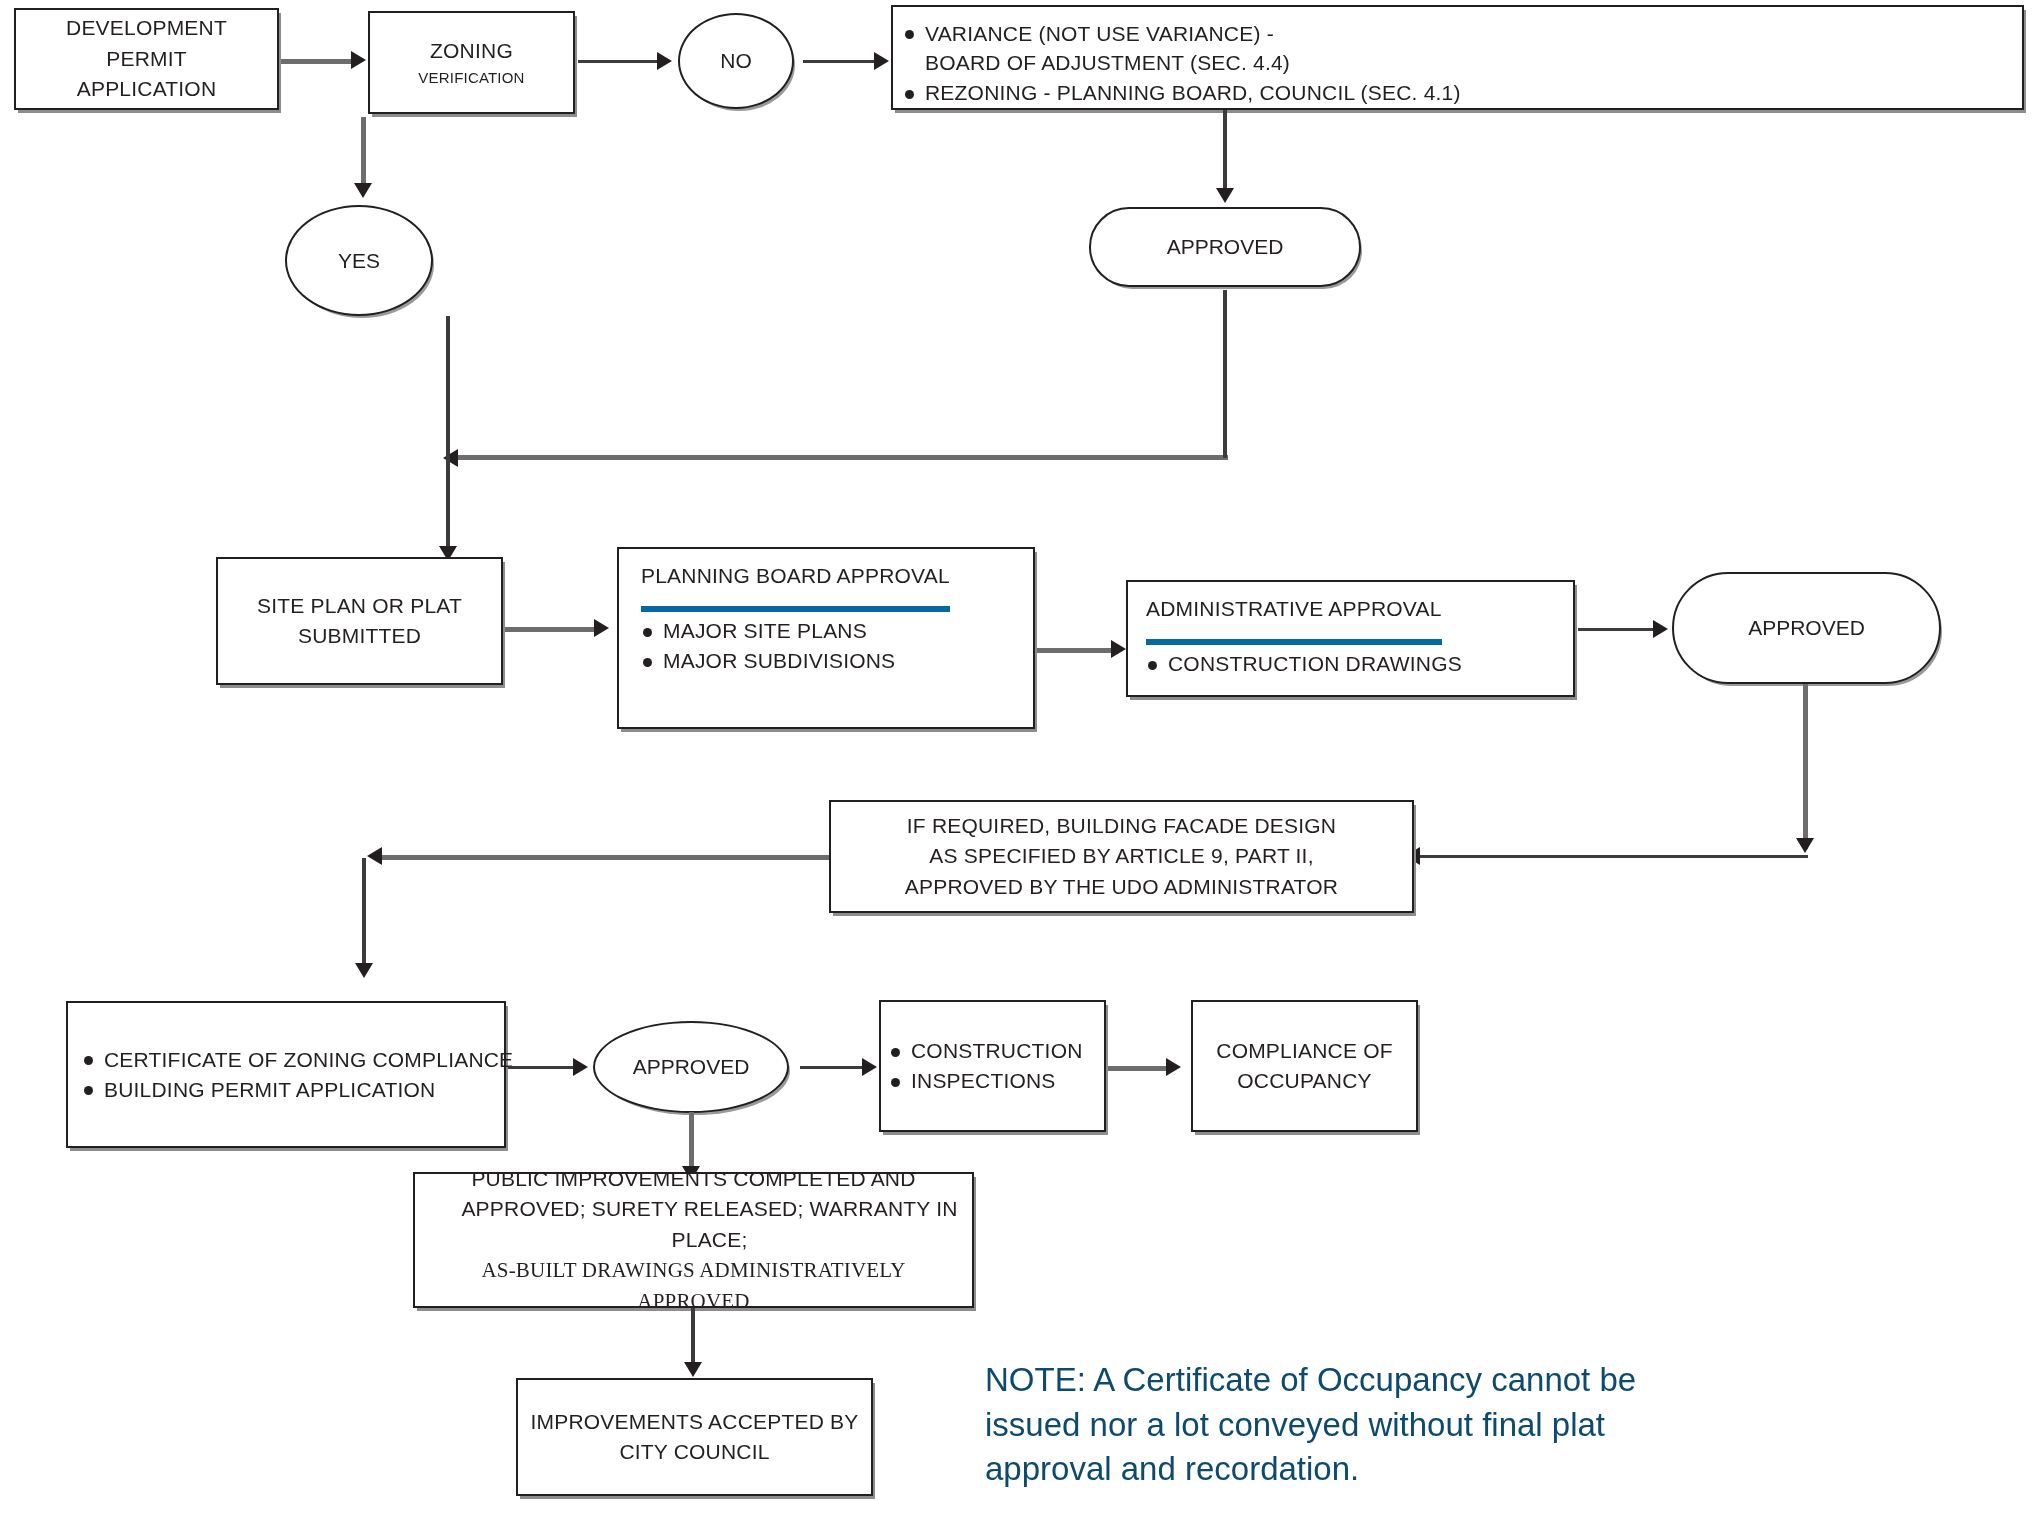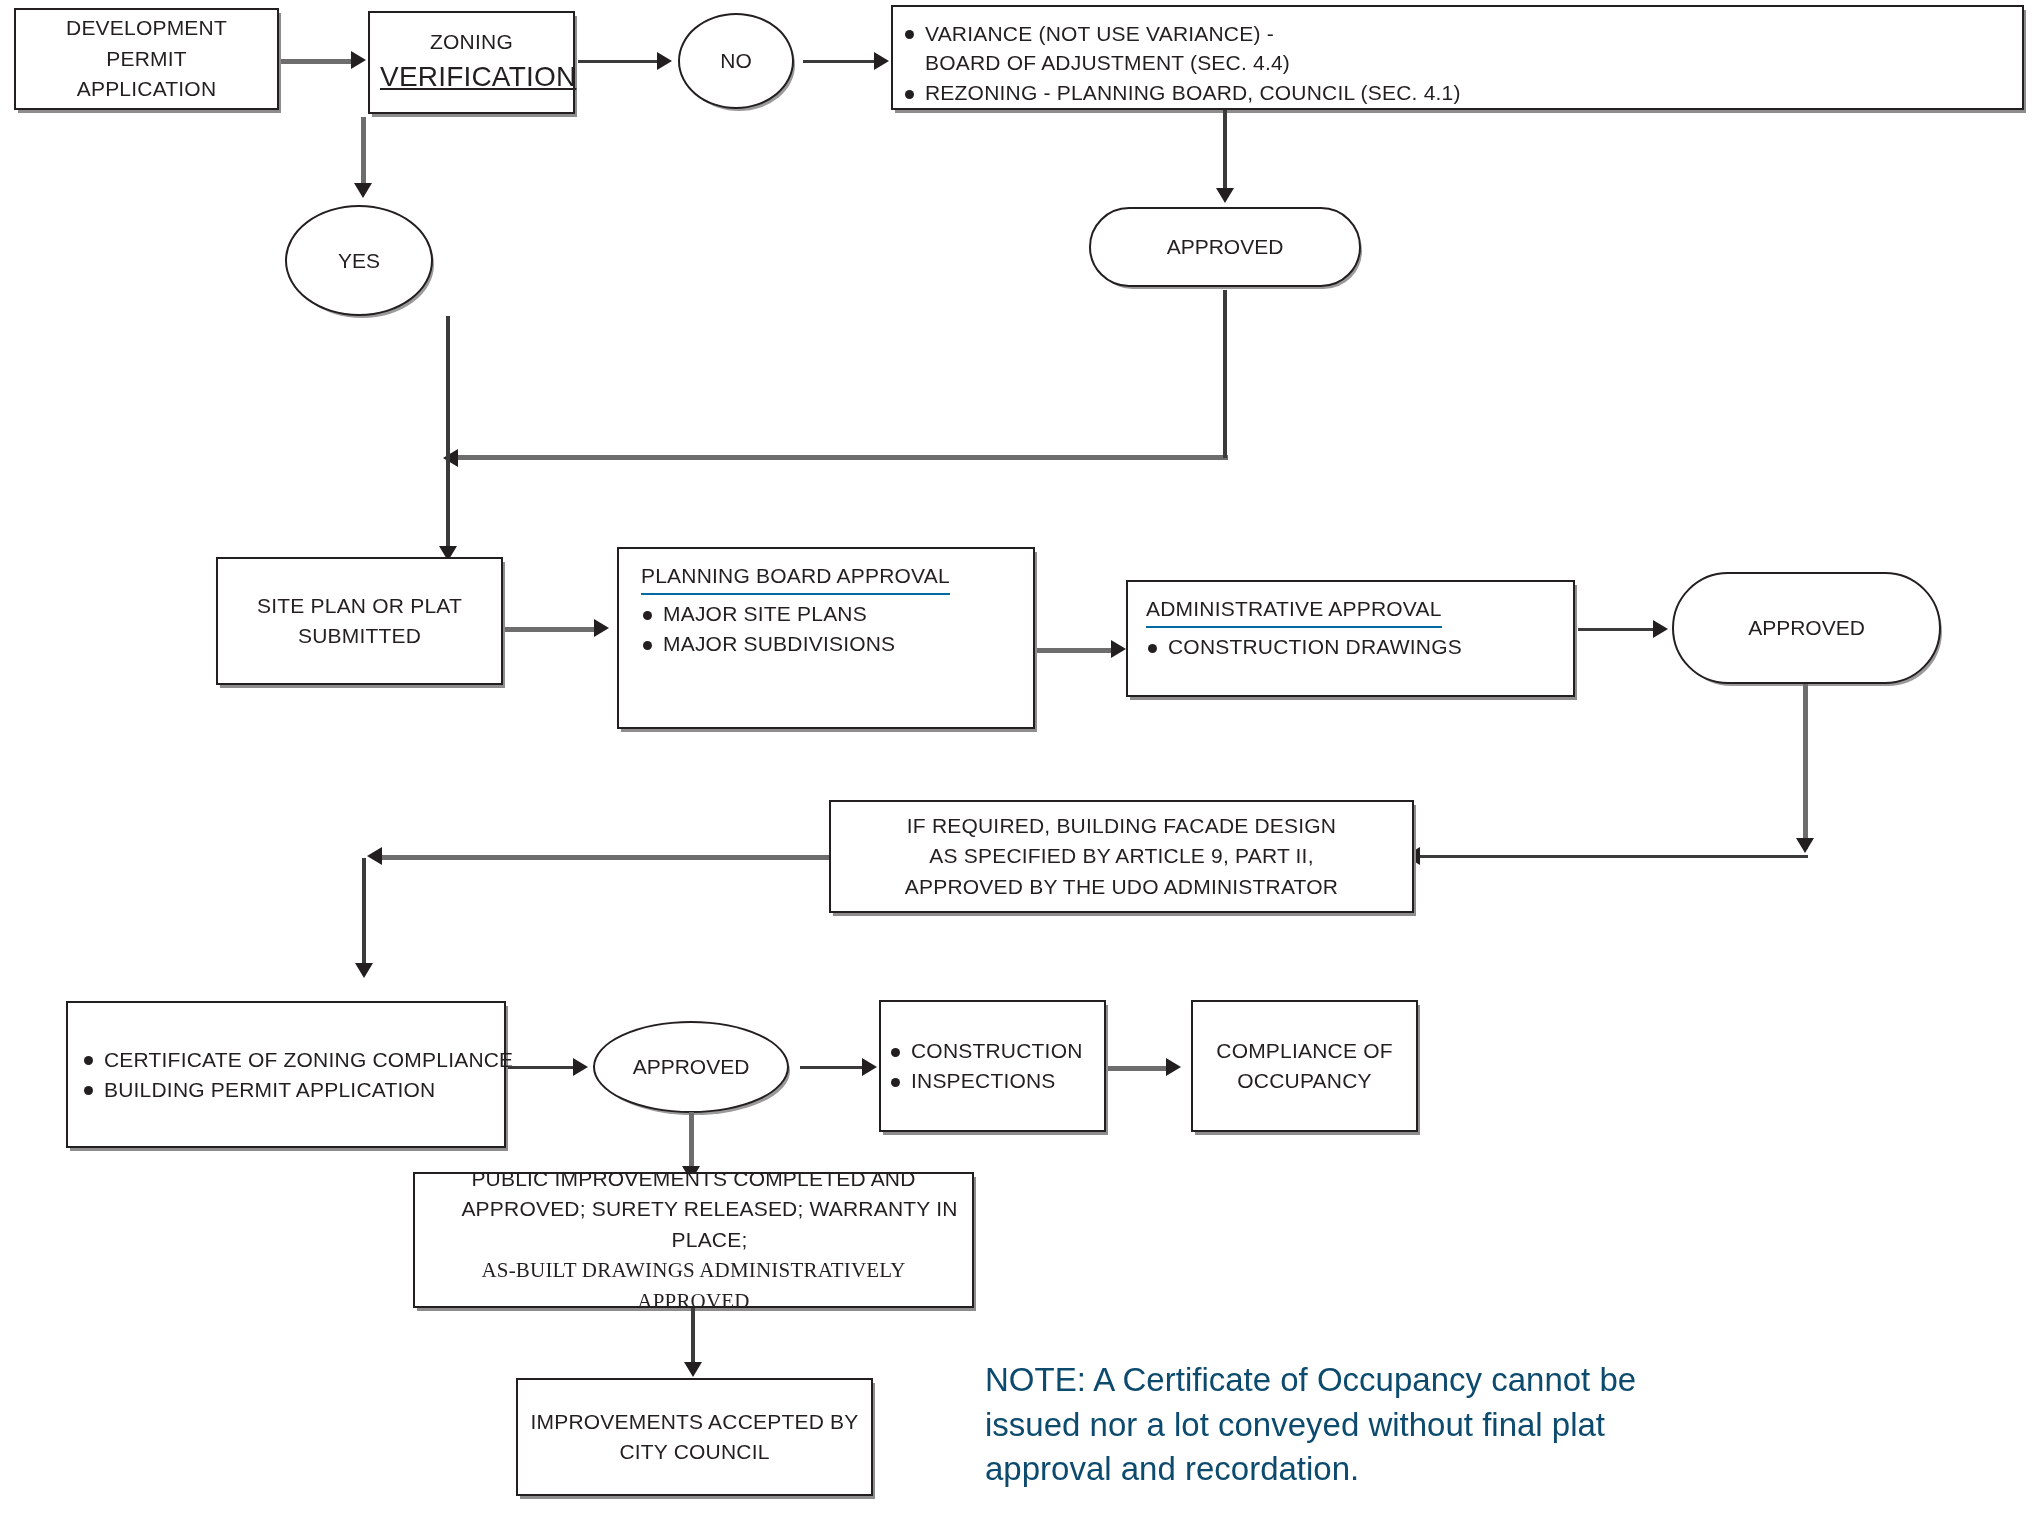--- a/index.html
+++ b/index.html
@@ -70,22 +70,22 @@
     position:absolute;
     left:6px;
     top:0.55em;
     width:9px;
     height:9px;
     border-radius:50%;
     background:#231f20;
   }
   .hdr-underline{
     display:inline-block;
-    border-bottom:2px solid #0369a1;
-    padding-bottom:2px;
+    border-bottom:6px solid #0369a1;
+    padding-bottom:15px;
     white-space:nowrap;
   }
   .hline{ position:absolute; height:3px; background:#3b3b3b; }
   .hline.gray{ background:#6d6d6d; height:5px; }
   .vline{ position:absolute; width:3px; background:#3b3b3b; }
   .vline.gray{ background:#6d6d6d; width:5px; }
 
   .arrow-r{
     position:absolute;
     width:0;height:0;
@@ -123,21 +123,21 @@
   <div class="node shadow" style="left:14px; top:8px; width:265px; height:102px;">
     <div class="ctext" style="font-size:21px;">DEVELOPMENT PERMIT</div>
     <div class="ctext" style="font-size:21px;">APPLICATION</div>
   </div>
 
   <div class="hline gray" style="left:281px; top:59px; width:72px;"></div>
   <div class="arrow-r" style="left:351px; top:51px;"></div>
 
   <div class="node shadow" style="left:368px; top:11px; width:207px; height:103px;">
     <div class="ctext" style="font-size:21px;">ZONING</div>
-    <div class="ctext" style="font-size:28px;text-decoration:underline;">VERIFICATION</div>
+    <div class="ctext" style="font-size:15px;">VERIFICATION</div>
   </div>
 
   <div class="hline" style="left:578px; top:60px; width:82px;"></div>
   <div class="arrow-r" style="left:657px; top:52px;"></div>
 
   <div class="oval" style="left:678px; top:13px; width:116px; height:96px;">
     <span style="font-size:21px;">NO</span>
   </div>
 
   <div class="hline" style="left:803px; top:60px; width:76px;"></div>

